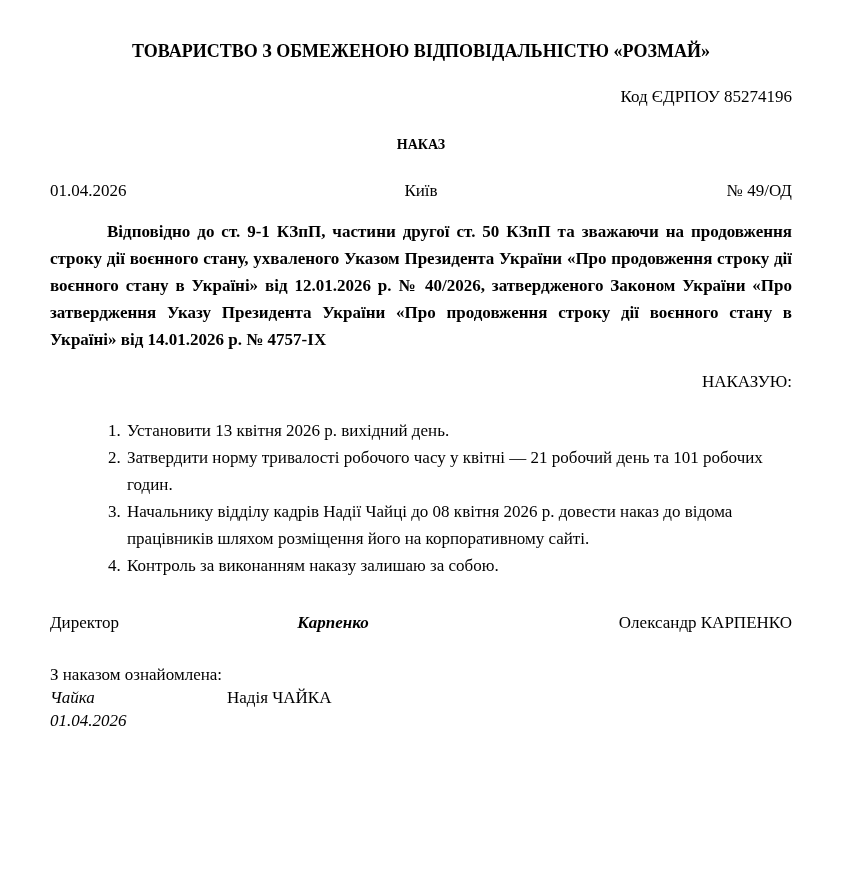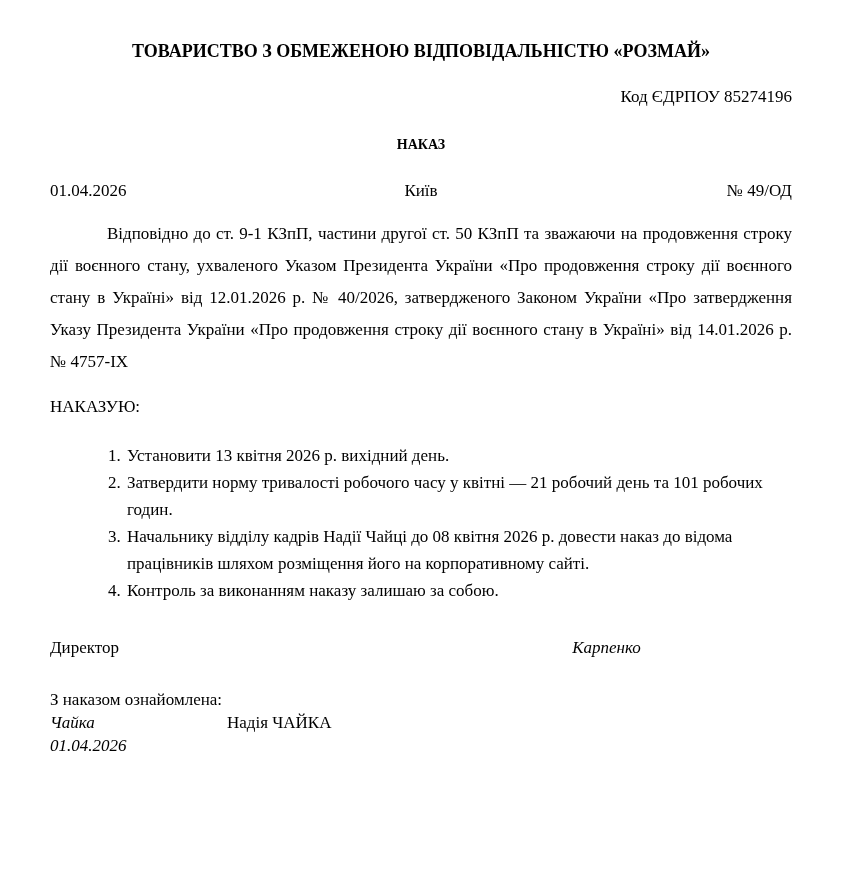--- a/index.html
+++ b/index.html
@@ -46,41 +46,43 @@
   .meta-city { text-align: center; }
   .meta-number { text-align: right; }
   .subject {
     margin-top: 28px;
     line-height: 25px;
   }
   .preamble {
     margin-top: 16px;
     text-align: justify;
     text-indent: 57px;
-    line-height: 32px;
+    line-height: 27px;
+    font-weight: bold;
   }
   .order-word {
     margin-top: 16px;
     line-height: 26px;
+    text-align: right;
   }
   .order-list {
     margin-top: 22px;
     padding-left: 75px;
     line-height: 27px;
   }
   .order-list li { padding-left: 2px; }
   .sig-row {
     display: flex;
     justify-content: space-between;
     align-items: baseline;
     margin-top: 32px;
     line-height: 24px;
   }
   .sig-row > span { flex: 1; }
-  .sig-name { text-align: center; font-style: italic; }
+  .sig-name { text-align: left; font-style: italic; font-weight: bold; }
   .sig-full { text-align: right; }
   .ack {
     margin-top: 28px;
     line-height: 23px;
   }
   .ack-sig-row { display: flex; align-items: flex-start; }
   .ack-sig-name {
     font-style: italic;
     display: inline-block;
     width: 177px;
@@ -114,20 +116,21 @@
   <ol class="order-list">
     <li>Установити 13 квітня 2026 р. вихідний день.</li>
     <li>Затвердити норму тривалості робочого часу у квітні — 21 робочий день та 101 робочих годин.</li>
     <li>Начальнику відділу кадрів Надії Чайці до 08 квітня 2026 р. довести наказ до відома працівників шляхом розміщення його на корпоративному сайті.</li>
     <li>Контроль за виконанням наказу залишаю за собою.</li>
   </ol>
 
   <div class="sig-row">
     <span class="sig-position">Директор</span>
     <span class="sig-name">Карпенко</span>
+    <span class="sig-full">Олександр КАРПЕНКО</span>
   </div>
 
   <div class="ack">
     <div>З наказом ознайомлена:</div>
     <div class="ack-sig-row">
       <span class="ack-sig-name">Чайка</span>
       <span>Надія ЧАЙКА</span>
     </div>
     <div class="ack-date">01.04.2026</div>
   </div>

